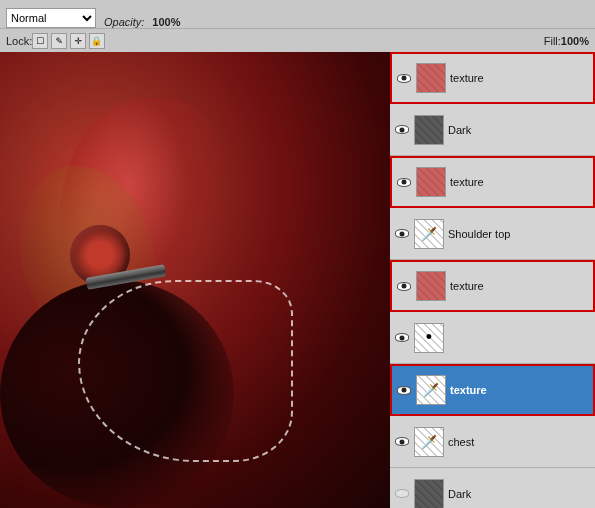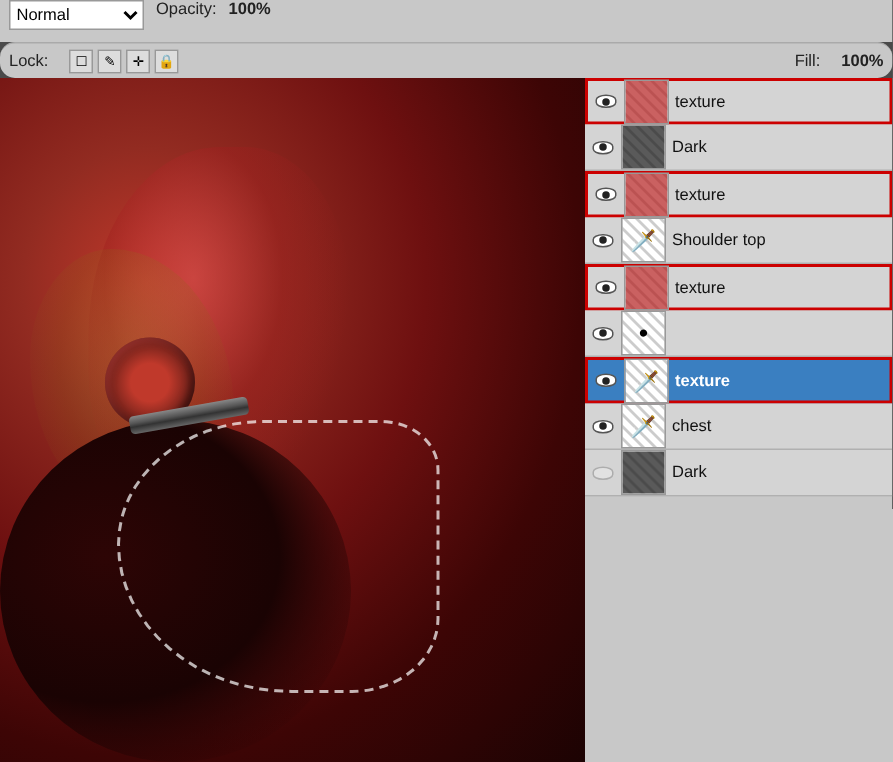--- a/index.html
+++ b/index.html
@@ -12,53 +12,53 @@
       background: #4a4a4a;
       display: flex;
       flex-direction: column;
     }
 
     
     .top-toolbar {
       background: #c8c8c8;
       height: 28px;
       display: flex;
-      align-items: flex-start;
+      align-items: flex-end;
       padding: 0 6px;
       gap: 8px;
       flex-shrink: 0;
     }
     .blend-mode-select {
       width: 90px;
       height: 20px;
       font-size: 11px;
       background: white;
       border: 1px solid #999;
     }
     .opacity-label {
       font-size: 11px;
       color: #222;
+      font-style: italic;
     }
     .opacity-value {
       font-size: 11px;
       color: #222;
       font-weight: bold;
     }
 
     
     .lock-toolbar {
       background: #c8c8c8;
       height: 24px;
       display: flex;
       align-items: center;
       padding: 0 6px;
-      gap: 14px;
+      gap: 0;
       border-top: 1px solid #aaa;
       flex-shrink: 0;
-      border-radius: 10px;
     }
     .lock-label {
       font-size: 11px;
       color: #222;
     }
     .lock-icons {
       display: flex;
       gap: 3px;
       align-items: center;
     }
@@ -163,21 +163,21 @@
     .layers-panel {
       width: 205px;
       background: #c8c8c8;
       display: flex;
       flex-direction: column;
       flex-shrink: 0;
       overflow: hidden;
     }
 
     .layer-item {
-      height: 31px;
+      height: 52px;
       display: flex;
       align-items: center;
       padding: 0 4px;
       gap: 4px;
       border-bottom: 1px solid #b0b0b0;
       background: #d4d4d4;
       cursor: pointer;
       flex-shrink: 0;
     }
     .layer-item.selected {

